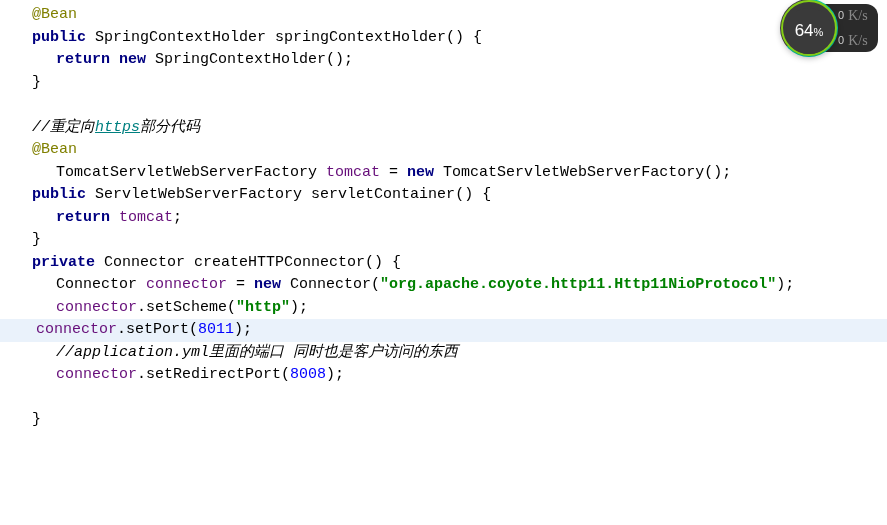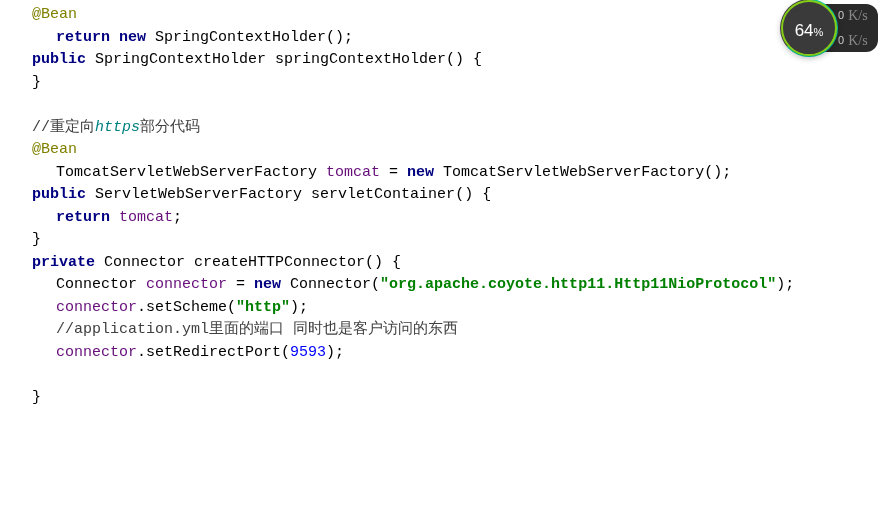--- a/index.html
+++ b/index.html
@@ -26,22 +26,22 @@
     .highlighted-line {
       background: #eaf2fb;
       margin-left: -20px;
       padding-left: 20px;
       width: calc(100% + 20px);
     }
     .annotation { color: #808000; }
     .keyword { color: #000080; font-weight: bold; }
     .type { color: #000000; }
     .method { color: #000000; }
-    .comment { color: #404040; }
-    .comment-link { color: #008080; font-style: italic; }
+    .comment { color: #000000; font-style: italic; }
+    .comment-link { color: #008080; font-style: italic; text-decoration: underline; }
     .variable { color: #660e7a; }
     .string { color: #008000; font-weight: bold; }
     .number { color: #0000ff; }
     .indent1 { padding-left: 0px; margin-left: 12px; }
     .indent2 { padding-left: 36px; }
 
     .widget {
       position: absolute;
       top: 0;
       right: 12px;
@@ -117,35 +117,36 @@
     .arrow-up { color: #00d4aa; font-size: 10px; }
     .arrow-down { color: #3a9fd4; font-size: 10px; }
     .stat-value { color: #ccc; font-size: 11px; }
     .stat-unit { color: #888; font-size: 14px; font-family: Liberation Serif, serif; }
   </style>
 </head>
 <body>
 
 <div>
   <div class="code-line indent1"><span class="annotation">@Bean</span></div>
+  <div class="code-line indent1"><span class="keyword">public</span> <span class="type">SpringContextHolder</span> <span class="method">springContextHolder</span><span>() {</span></div>
   <div class="code-line indent2"><span class="keyword">return</span> <span class="keyword">new</span> <span>SpringContextHolder();</span></div>
-  <div class="code-line indent1"><span class="keyword">public</span> <span class="type">SpringContextHolder</span> <span class="method">springContextHolder</span><span>() {</span></div>
   <div class="code-line indent1"><span>}</span></div>
   <div class="code-line"> </div>
   <div class="code-line indent1"><span class="comment">//重定向</span><span class="comment-link">https</span><span class="comment">部分代码</span></div>
   <div class="code-line indent1"><span class="annotation">@Bean</span></div>
   <div class="code-line indent2"><span>TomcatServletWebServerFactory </span><span class="variable">tomcat</span><span> = </span><span class="keyword">new</span><span> TomcatServletWebServerFactory();</span></div>
   <div class="code-line indent1"><span class="keyword">public</span> <span>ServletWebServerFactory</span> <span>servletContainer</span><span>() {</span></div>
   <div class="code-line indent2"><span class="keyword">return</span><span class="variable"> tomcat</span><span>;</span></div>
   <div class="code-line indent1"><span>}</span></div>
   <div class="code-line indent1"><span class="keyword">private</span><span> Connector </span><span>createHTTPConnector</span><span>() {</span></div>
   <div class="code-line indent2"><span>Connector </span><span class="variable">connector</span><span> = </span><span class="keyword">new</span><span> Connector(</span><span class="string">"org.apache.coyote.http11.Http11NioProtocol"</span><span>);</span></div>
   <div class="code-line indent2"><span class="variable">connector</span><span>.setScheme(</span><span class="string">"http"</span><span>);</span></div>
+  <div class="code-line indent2 highlighted-line"><span class="variable">connector</span><span>.setPort(</span><span class="number">8011</span><span>);</span></div>
   <div class="code-line indent2"><span class="comment">//application.yml里面的端口 同时也是客户访问的东西</span></div>
-  <div class="code-line indent2"><span class="variable">connector</span><span>.setRedirectPort(</span><span class="number">9593</span><span>);</span></div>
+  <div class="code-line indent2"><span class="variable">connector</span><span>.setRedirectPort(</span><span class="number">8008</span><span>);</span></div>
   <div class="code-line"> </div>
   <div class="code-line indent1"><span>}</span></div>
 </div>
 
 <div class="widget">
   <div class="widget-stats">
     <div class="widget-stat">
       <span class="arrow-up">↑</span>
       <span class="stat-value">0</span>
         <span class="stat-unit">K/s</span>

